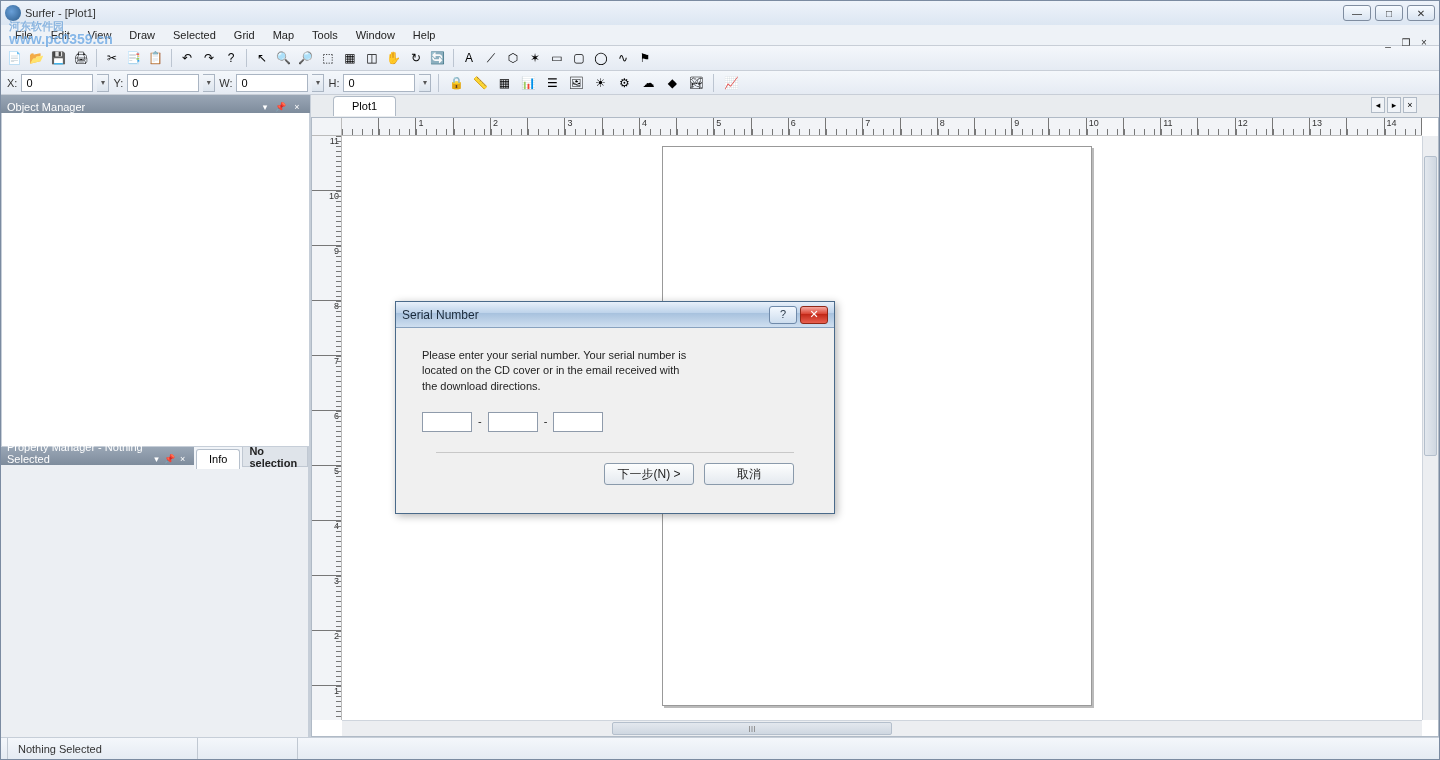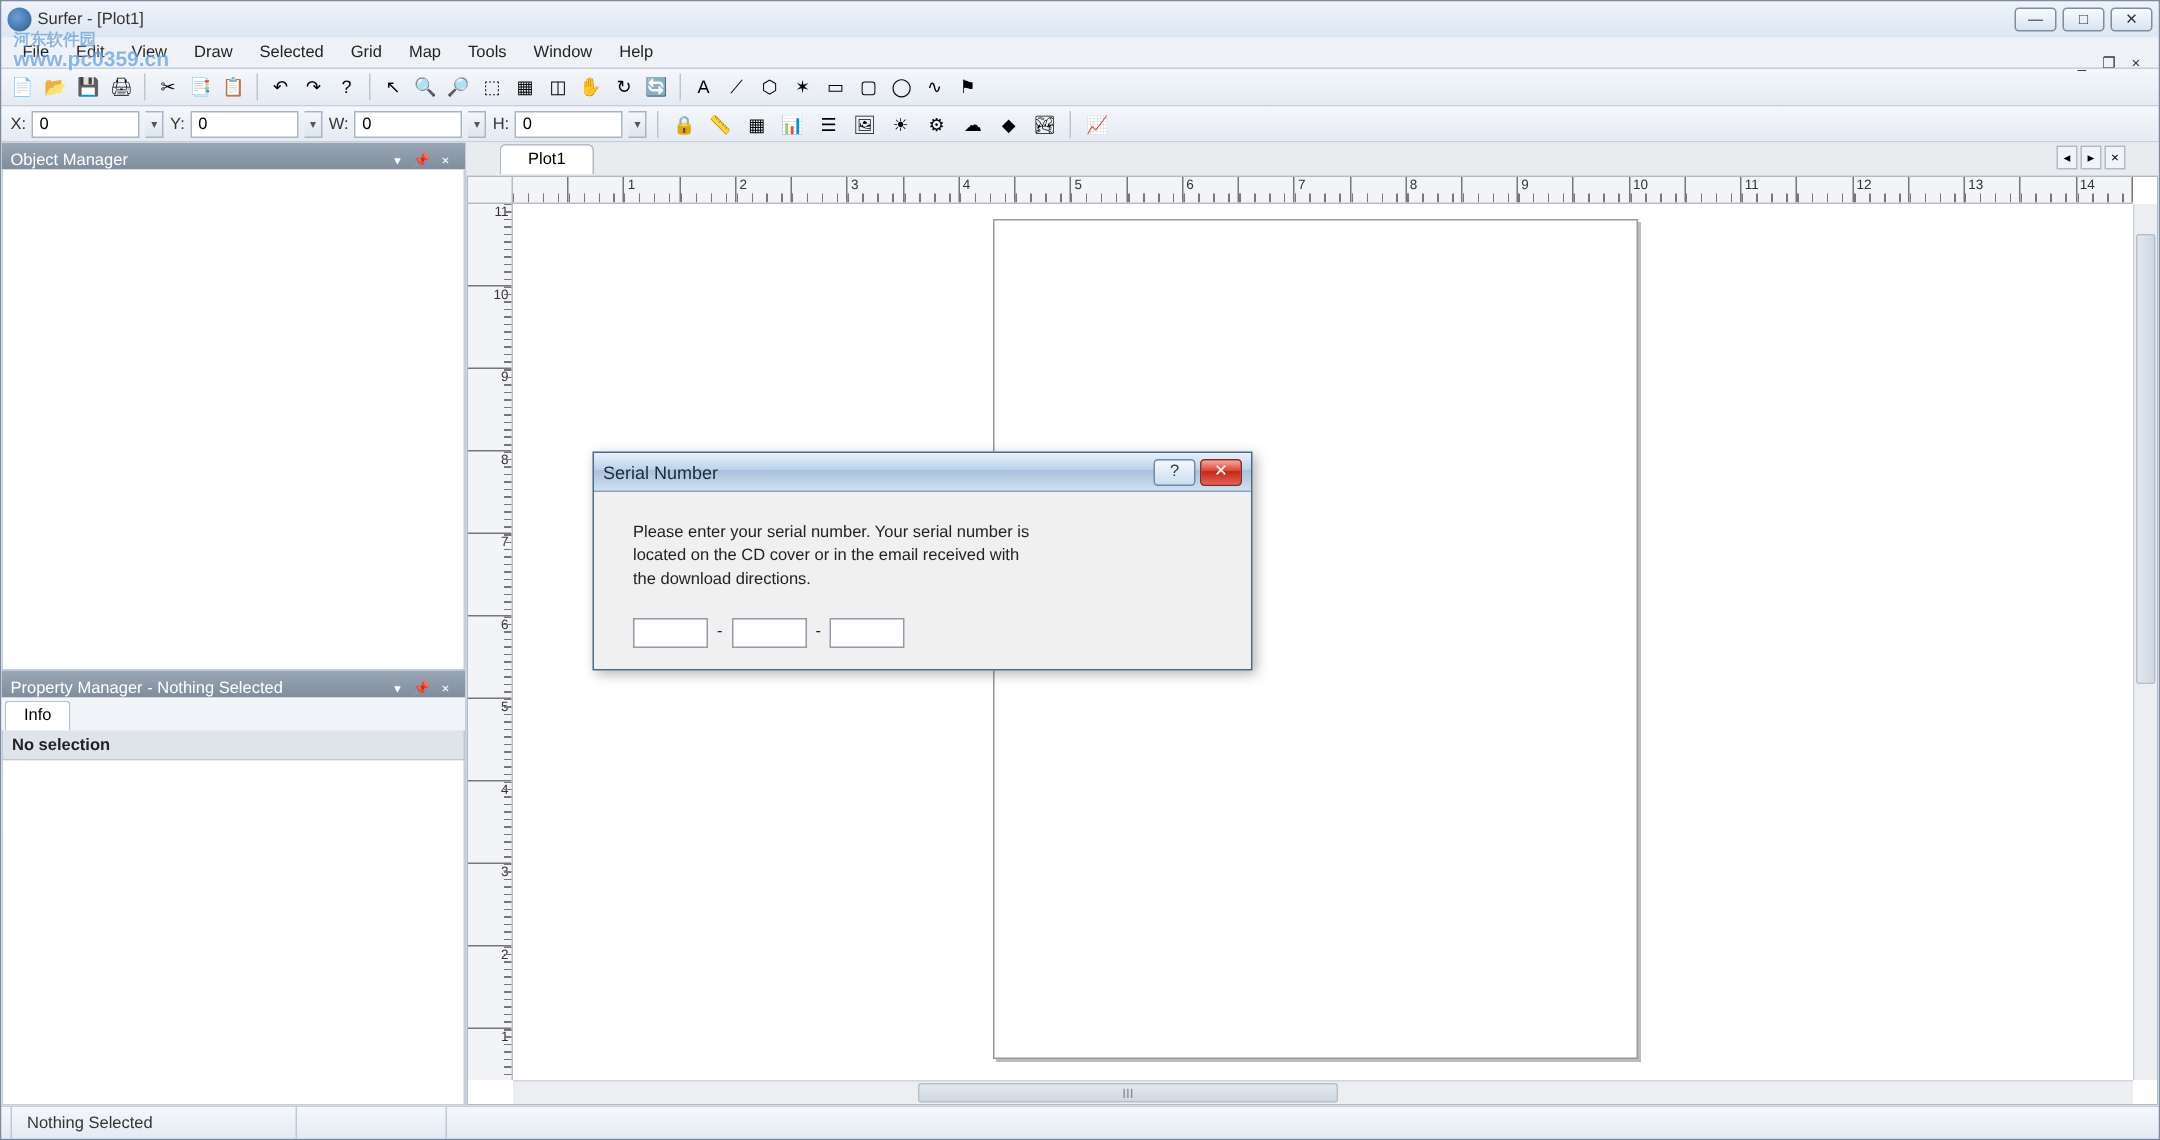--- a/index.html
+++ b/index.html
@@ -20,21 +20,21 @@
 .coordbar{height:24px;border-bottom:1px solid #c8ced7;background:linear-gradient(#f4f7fb,#e5ebf3);display:flex;align-items:center;padding:0 6px;gap:4px}
 .coordbar label{color:#333}
 .coordbar input{width:72px;height:18px;border:1px solid #aab5c3;background:#fff;padding:0 4px}
 .coordbar .dd{width:12px;height:18px;border:1px solid #aab5c3;border-left:none;background:linear-gradient(#f4f7fb,#dde5ee);text-align:center;line-height:16px;font-size:8px;color:#555}
 .body{flex:1;display:flex;background:#eceff3;overflow:hidden}
 .leftcol{width:310px;display:flex;flex-direction:column;border-right:1px solid #c6ced8}
 .panelhdr{height:18px;background:linear-gradient(#9aa7b6,#7e8c9c);color:#fff;display:flex;align-items:flex-end;padding:0 6px;font-size:11px}
 .panelhdr .sp{flex:1}
 .panelhdr .pb{width:14px;height:12px;margin-left:2px;font-size:9px;color:#fff;text-align:center;line-height:12px}
 .panelbody{flex:1;background:#fff;border:1px solid #c6ced8;border-top:none}
-.proppanel{height:290px;display:flex;flex-direction:column}
+.proppanel{height:290px;display:flex;flex-direction:row}
 .tabstrip{height:22px;background:#f1f4f8;display:flex;align-items:flex-end;padding:2px 2px 0}
 .tab{height:20px;padding:0 12px;border:1px solid #b6c0cc;border-bottom:none;background:#fff;border-radius:3px 3px 0 0;line-height:18px}
 .nosel{background:#dfe4ea;border:1px solid #c0c8d2;border-top:none;height:20px;display:flex;align-items:center;padding:0 6px;font-weight:bold;color:#222}
 .docarea{flex:1;display:flex;flex-direction:column;background:#e9ecef;position:relative}
 .doctabs{height:22px;display:flex;align-items:center;background:#e9ecef;padding-left:22px}
 .doctab{height:20px;padding:0 18px;border:1px solid #b0bac6;border-bottom:none;background:#fff;border-radius:4px 4px 0 0;line-height:18px}
 .doctabs .scrollbtn{position:absolute;right:22px;top:2px;display:flex;gap:2px}
 .doctabs .scrollbtn div{width:14px;height:16px;border:1px solid #b0bac6;background:#f0f3f7;font-size:9px;text-align:center;line-height:14px}
 .canvaswrap{flex:1;position:relative;background:#fff;border:1px solid #b0bac6;overflow:hidden}
 .ruler-c{position:absolute;left:0;top:0;width:30px;height:18px;background:#f2f4f7;border-right:1px solid #bbb;border-bottom:1px solid #bbb}
@@ -281,16 +281,20 @@
       <div>Please enter your serial number.  Your serial number is</div>
       <div>located on the CD cover or in the email received with</div>
       <div>the download directions.</div>
       <div class="serialrow">
         <input style="">
         <span>-</span>
         <input style="">
         <span>-</span>
         <input style="">
       </div>
+      <div class="dlgfoot">
+        <button class="dbtn">下一步(N) &gt;</button>
+        <button class="dbtn">取消</button>
+      </div>
     </div>
   </div>
 
 </div>
 
 </body></html>

